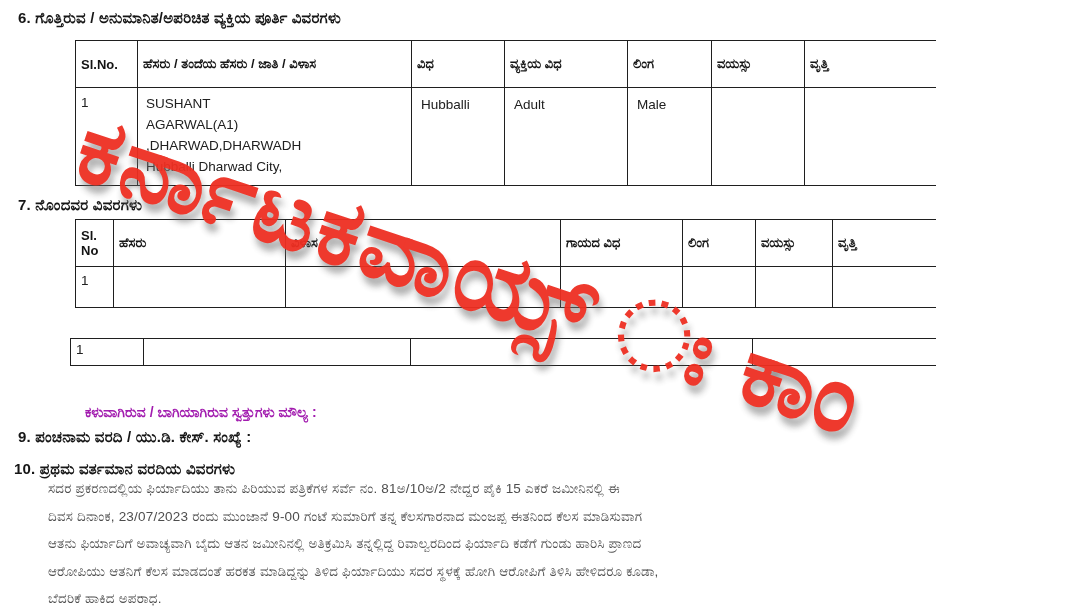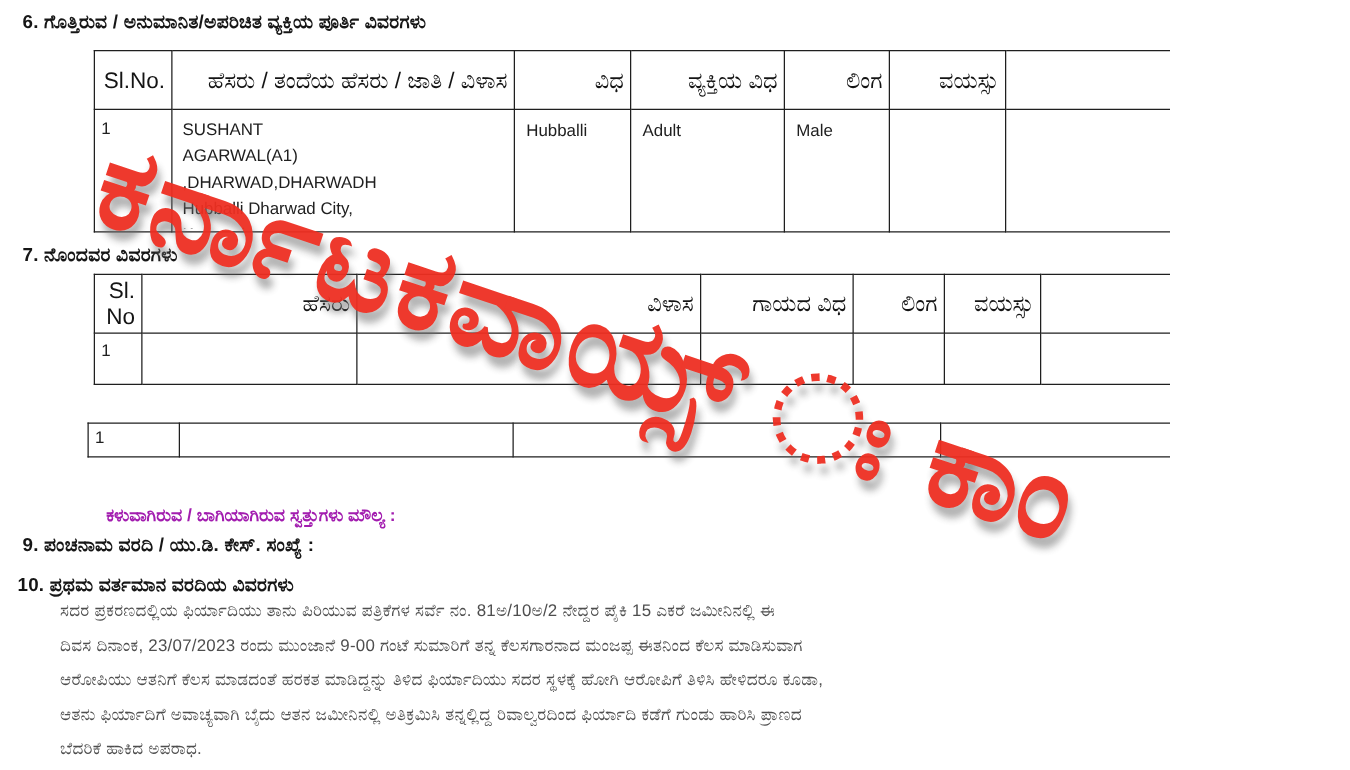--- a/index.html
+++ b/index.html
@@ -11,21 +11,21 @@
     position:absolute; font-weight:bold; font-size:15px; letter-spacing:.2px;
     white-space:nowrap; color:#161616;
   }
   table.doc-table{
     position:absolute; border-collapse:collapse; table-layout:fixed; background:#fff;
   }
   .doc-table th,.doc-table td{
     border:1.6px solid #1f1f1f; padding:2px 5px; overflow:hidden;
   }
   .doc-table th{
-    font-size:18px; font-weight:normal; text-align:right; vertical-align:middle; color:#141414;
+    font-size:13px; font-weight:bold; text-align:left; vertical-align:middle; color:#141414;
   }
   .doc-table td{
     font-size:13.5px; vertical-align:top; text-align:left; color:#202020;
   }
   .cell-center{text-align:center;}
   .cell-clip{overflow:hidden;}
   .name-line{line-height:21px; white-space:nowrap;}
   .plain-line{position:absolute; white-space:nowrap;}
   .bold14{font-weight:bold; font-size:14px; color:#a21caf;}
   .para-line{
@@ -142,20 +142,20 @@
 
   <div class="plain-line bold14" style="left:85px; top:404px;">ಕಳುವಾಗಿರುವ / ಬಾಗಿಯಾಗಿರುವ ಸ್ವತ್ತುಗಳು ಮೌಲ್ಯ :</div>
 
   <div class="sec-heading" style="left:18px; top:428px;">9. ಪಂಚನಾಮ ವರದಿ / ಯು.ಡಿ. ಕೇಸ್. ಸಂಖ್ಯೆ :</div>
 
   <div class="sec-heading" style="left:14px; top:460px;">10. ಪ್ರಥಮ ವರ್ತಮಾನ ವರದಿಯ ವಿವರಗಳು</div>
 
   <div id="paragraph">
     <div class="para-line">ಸದರ ಪ್ರಕರಣದಲ್ಲಿಯ ಫಿರ್ಯಾದಿಯು ತಾನು ಪಿರಿಯುವ ಪತ್ರಿಕೆಗಳ ಸರ್ವೆ ನಂ. 81ಅ/10ಅ/2 ನೇದ್ದರ ಪೈಕಿ 15 ಎಕರೆ ಜಮೀನಿನಲ್ಲಿ ಈ</div>
     <div class="para-line">ದಿವಸ ದಿನಾಂಕ, 23/07/2023 ರಂದು ಮುಂಜಾನೆ 9-00 ಗಂಟೆ ಸುಮಾರಿಗೆ ತನ್ನ ಕೆಲಸಗಾರನಾದ ಮಂಜಪ್ಪ ಈತನಿಂದ ಕೆಲಸ ಮಾಡಿಸುವಾಗ</div>
+    <div class="para-line">ಆತನು ಫಿರ್ಯಾದಿಗೆ ಅವಾಚ್ಯವಾಗಿ ಬೈದು ಆತನ ಜಮೀನಿನಲ್ಲಿ ಅತಿಕ್ರಮಿಸಿ ತನ್ನಲ್ಲಿದ್ದ ರಿವಾಲ್ವರದಿಂದ ಫಿರ್ಯಾದಿ ಕಡೆಗೆ ಗುಂಡು ಹಾರಿಸಿ ಪ್ರಾಣದ</div>
     <div class="para-line">ಆರೋಪಿಯು ಆತನಿಗೆ ಕೆಲಸ ಮಾಡದಂತೆ ಹರಕತ ಮಾಡಿದ್ದನ್ನು ತಿಳಿದ ಫಿರ್ಯಾದಿಯು ಸದರ ಸ್ಥಳಕ್ಕೆ ಹೋಗಿ ಆರೋಪಿಗೆ ತಿಳಿಸಿ ಹೇಳಿದರೂ ಕೂಡಾ,</div>
-    <div class="para-line">ಆತನು ಫಿರ್ಯಾದಿಗೆ ಅವಾಚ್ಯವಾಗಿ ಬೈದು ಆತನ ಜಮೀನಿನಲ್ಲಿ ಅತಿಕ್ರಮಿಸಿ ತನ್ನಲ್ಲಿದ್ದ ರಿವಾಲ್ವರದಿಂದ ಫಿರ್ಯಾದಿ ಕಡೆಗೆ ಗುಂಡು ಹಾರಿಸಿ ಪ್ರಾಣದ</div>
     <div class="para-line">ಬೆದರಿಕೆ ಹಾಕಿದ ಅಪರಾಧ.</div>
   </div>
 
   <div id="watermark">ಕರ್ನಾಟಕವಾಯ್ಸ್ ಃ ಕಾಂ</div>
 
 </div>
 
 </body></html>

